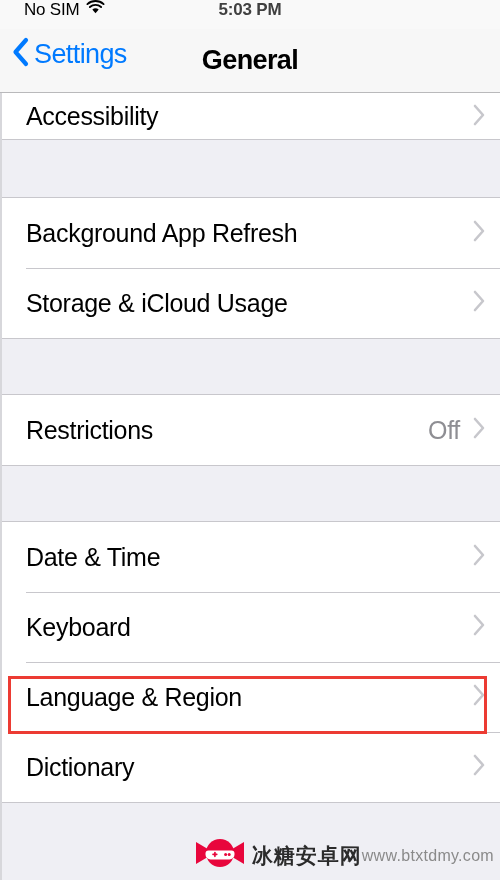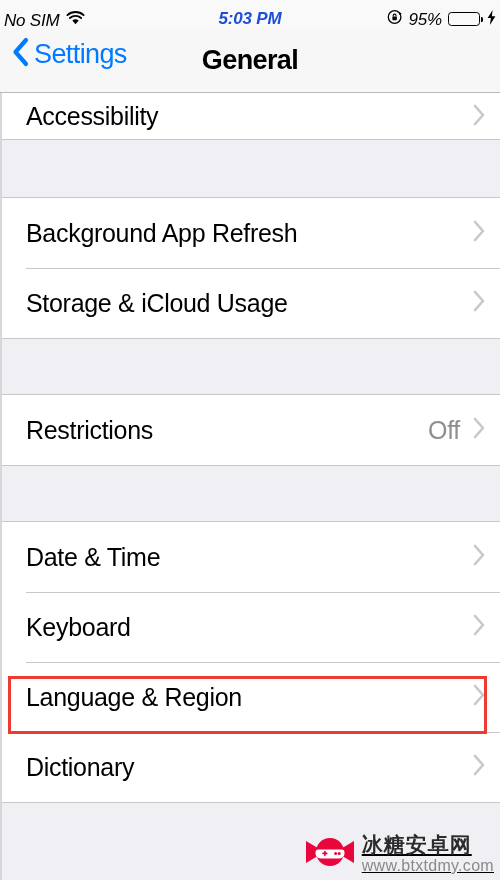--- a/index.html
+++ b/index.html
@@ -21,24 +21,23 @@
     background: #ffffff;
     overflow: hidden;
   }
 
   
   .statusbar {
     position: relative;
     height: 29px;
     background: #f9f9f9;
     display: flex;
-    align-items: flex-end;
-    padding: 0 4px;
-    box-sizing: border-box;
-    font-style: italic;
+    align-items: flex-start;
+    padding: 0 24px;
+    box-sizing: border-box;
   }
   .sb-left {
     display: flex;
     align-items: center;
     gap: 7px;
     flex: 1 1 0;
   }
   .sb-center {
     position: absolute;
     left: 0; right: 0;
@@ -55,21 +54,21 @@
   }
   .sb-text {
     font-size: 17px;
     color: #000;
     letter-spacing: -0.2px;
     line-height: 1;
   }
   .sb-time {
     font-size: 17px;
     font-weight: bold;
-    color: #1d4ed8;
+    color: #404040;
     letter-spacing: -0.2px;
   }
   .wifi-icon { display: block; }
   .rotlock-icon { display: block; }
   .battery {
     position: relative;
     width: 32px;
     height: 14px;
     border: 1.5px solid #000;
     border-radius: 3.5px;
@@ -202,21 +201,21 @@
     position: absolute;
     right: 6px;
     bottom: 6px;
     display: flex;
     align-items: center;
     gap: 6px;
     z-index: 6;
     pointer-events: none;
   }
   .wm-logo { display: block; }
-  .wm-text { display: flex; flex-direction: column; line-height: 1; text-decoration: underline; }
+  .wm-text { display: flex; flex-direction: row; line-height: 1; }
   .wm-cn {
     font-size: 21px;
     font-weight: bold;
     color: #2b2b2b;
     letter-spacing: 1px;
   }
   .wm-url {
     font-size: 16px;
     color: #8a8a8a;
     letter-spacing: 0.3px;

